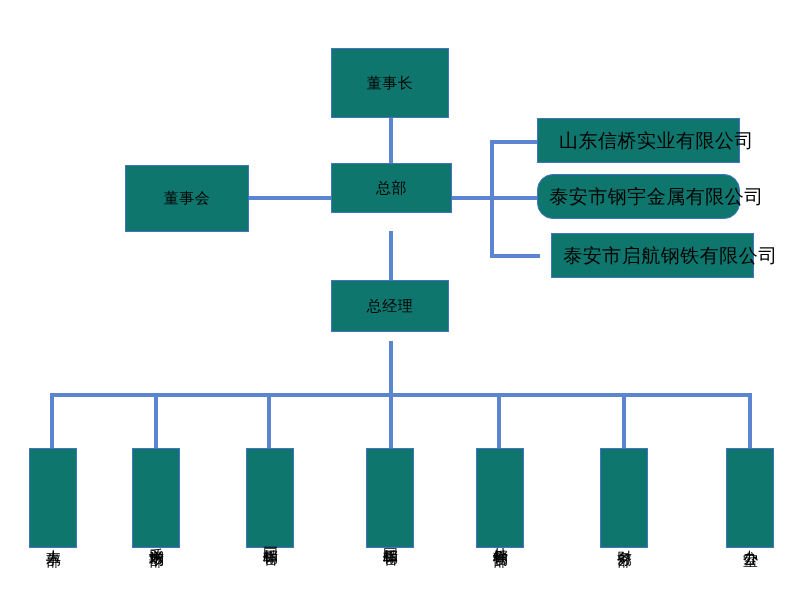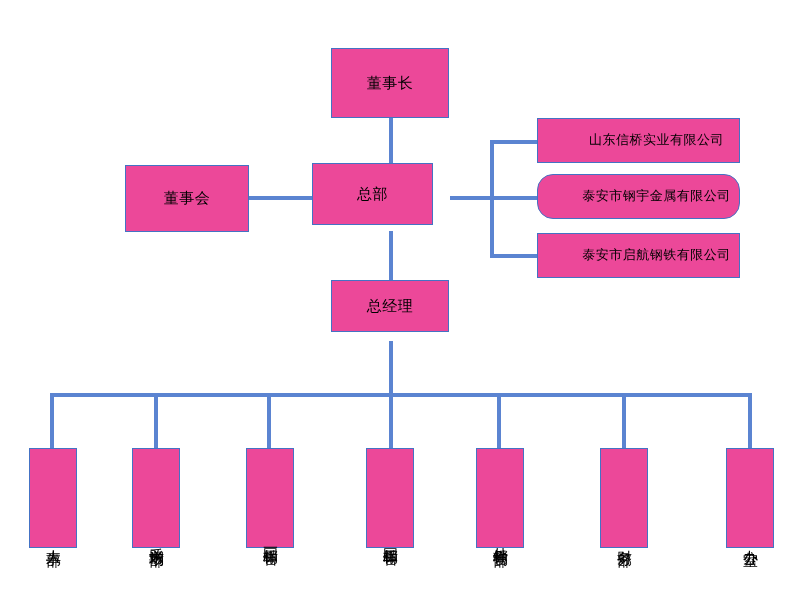--- a/index.html
+++ b/index.html
@@ -13,38 +13,38 @@
     height: 598px;
     background: #ffffff;
     font-family: "DejaVu Sans", "Liberation Sans", sans-serif;
     overflow: hidden;
   }
   
   .node {
     position: absolute;
     box-sizing: border-box;
     border: 1px solid #4472C4;
-    background: #ec4899;
+    background: #0f766e;
     display: flex;
     align-items: center;
     justify-content: center;
     color: #000000;
     z-index: 3;
   }
   .node .label {
     display: block;
     line-height: 1.08;
     letter-spacing: 0.5px;
     white-space: nowrap;
   }
   .node.horiz .label {
     font-size: 15px;
   }
   .node.wide .label {
-    font-size: 13px;
+    font-size: 19px;
     padding-left: 36px;
   }
   
   .node.vert {
     align-items: flex-end;
     justify-content: center;
     padding-bottom: 6px;
   }
   .node.vert .label {
     writing-mode: vertical-rl;
@@ -94,35 +94,35 @@
   <div class="conn v" style="left:748px; top:393px; height:56px;"></div>
 
   <div class="node horiz" style="left:331px; top:48px; width:118px; height:70px;">
     <span class="label">董事长</span>
   </div>
 
   <div class="node horiz" style="left:125px; top:165px; width:124px; height:67px;">
     <span class="label">董事会</span>
   </div>
 
-  <div class="node horiz" style="left:312px; top:163px; width:121px; height:62px;">
+  <div class="node horiz" style="left:331px; top:163px; width:121px; height:50px;">
     <span class="label">总部</span>
   </div>
 
   <div class="node horiz" style="left:331px; top:280px; width:118px; height:52px;">
     <span class="label">总经理</span>
   </div>
 
   <div class="node wide" style="left:537px; top:118px; width:203px; height:45px;">
     <span class="label">山东信桥实业有限公司</span>
   </div>
   <div class="node wide" style="left:537px; top:174px; width:203px; height:45px;border-radius:16px;">
     <span class="label">泰安市钢宇金属有限公司</span>
   </div>
-  <div class="node wide" style="left:537px; top:233px; width:203px; height:45px;">
+  <div class="node wide" style="left:551px; top:233px; width:203px; height:45px;">
     <span class="label">泰安市启航钢铁有限公司</span>
   </div>
 
   <div class="node vert" style="left:29px; top:448px; width:48px; height:100px;">
     <span class="label">人事部</span>
   </div>
   <div class="node vert" style="left:132px; top:448px; width:48px; height:100px;">
     <span class="label">采购市场部</span>
   </div>
   <div class="node vert" style="left:246px; top:448px; width:48px; height:100px;">

